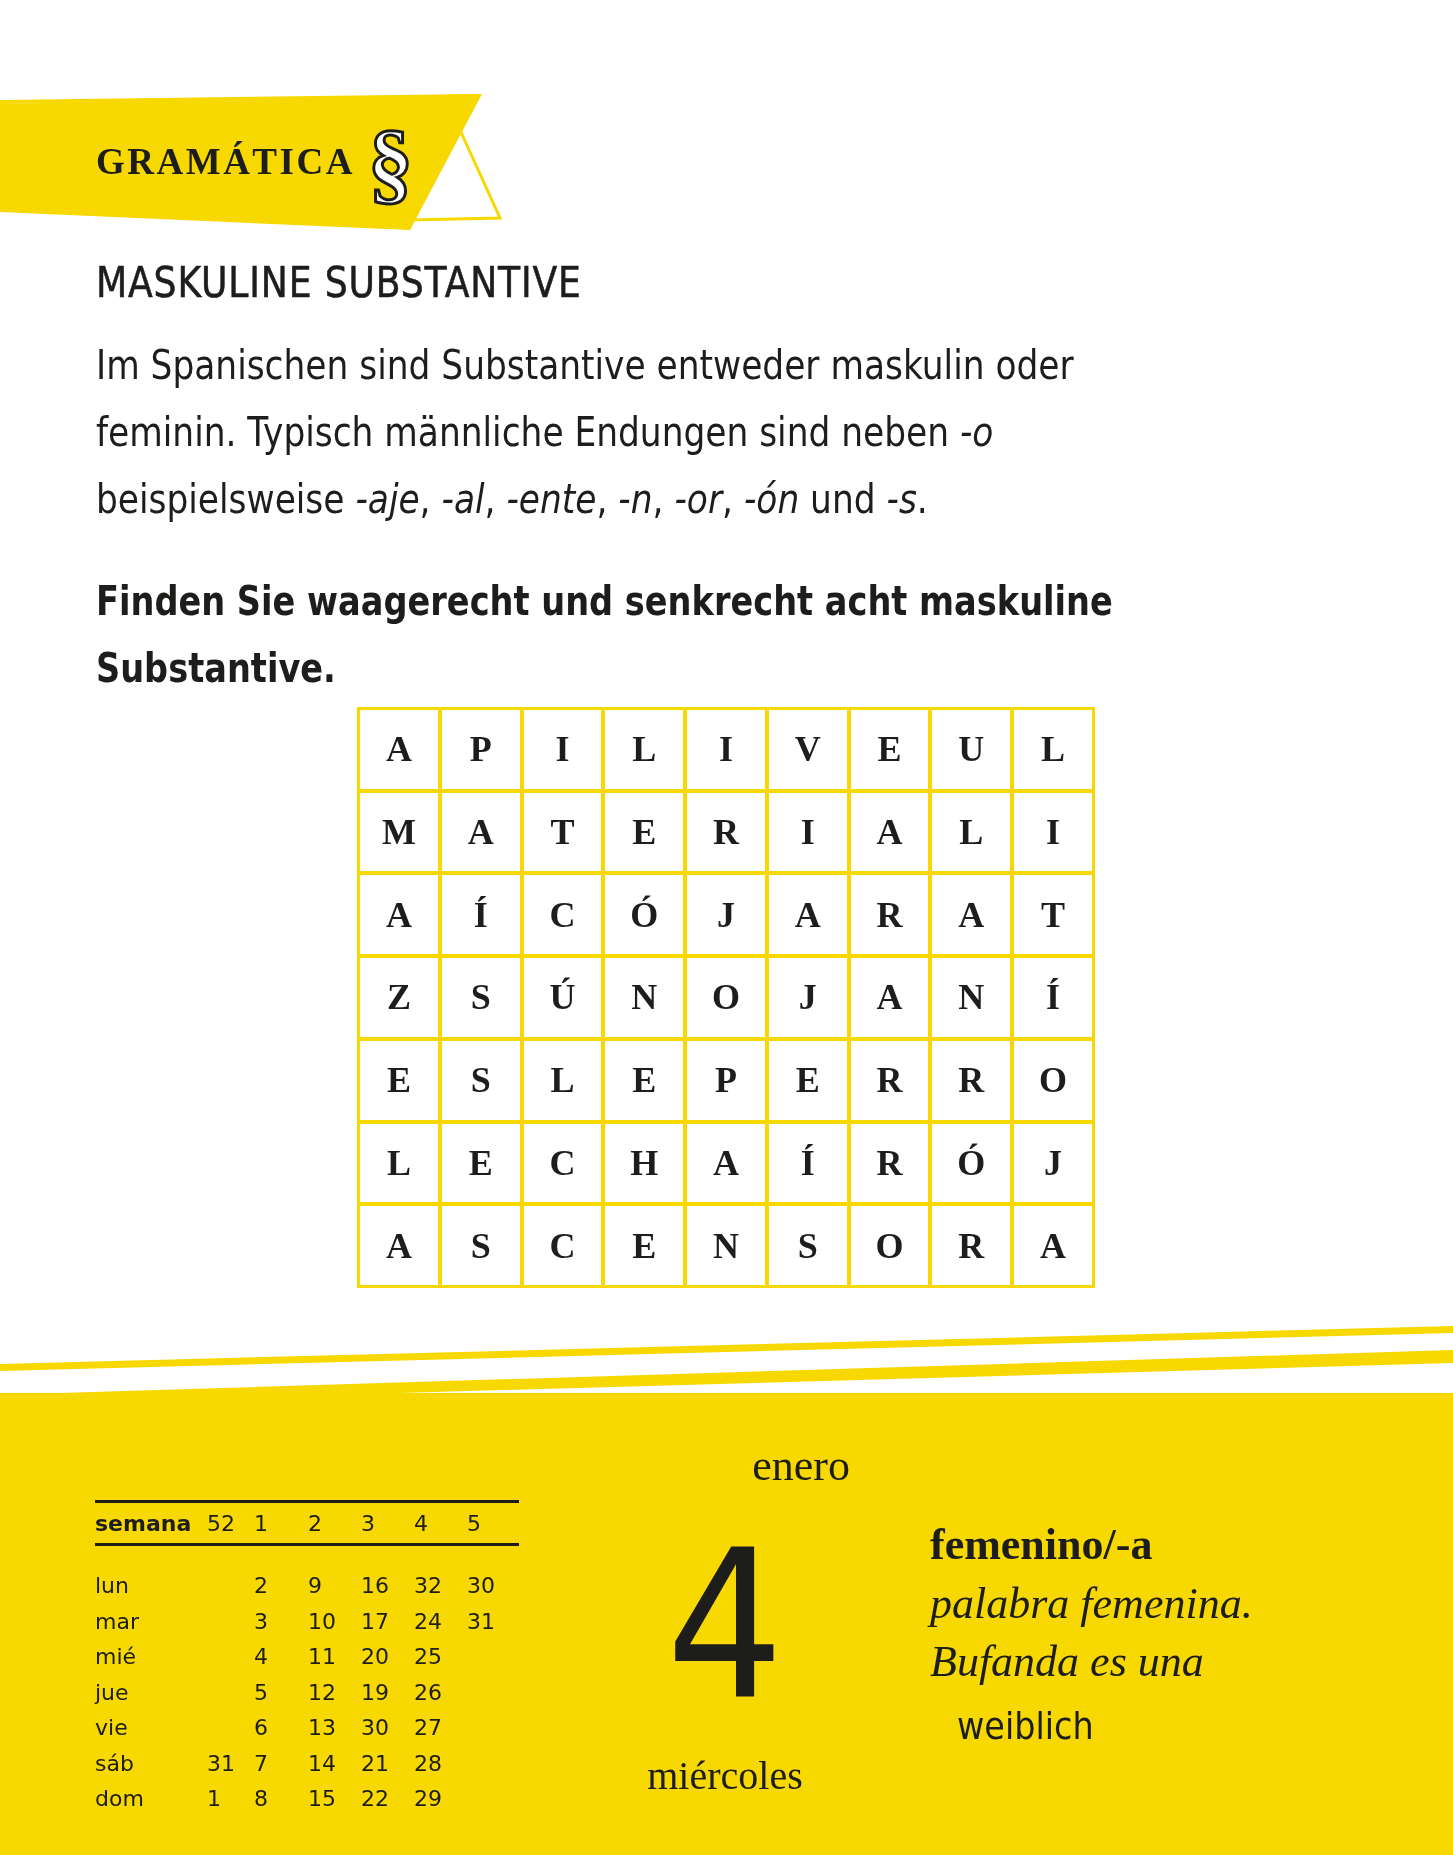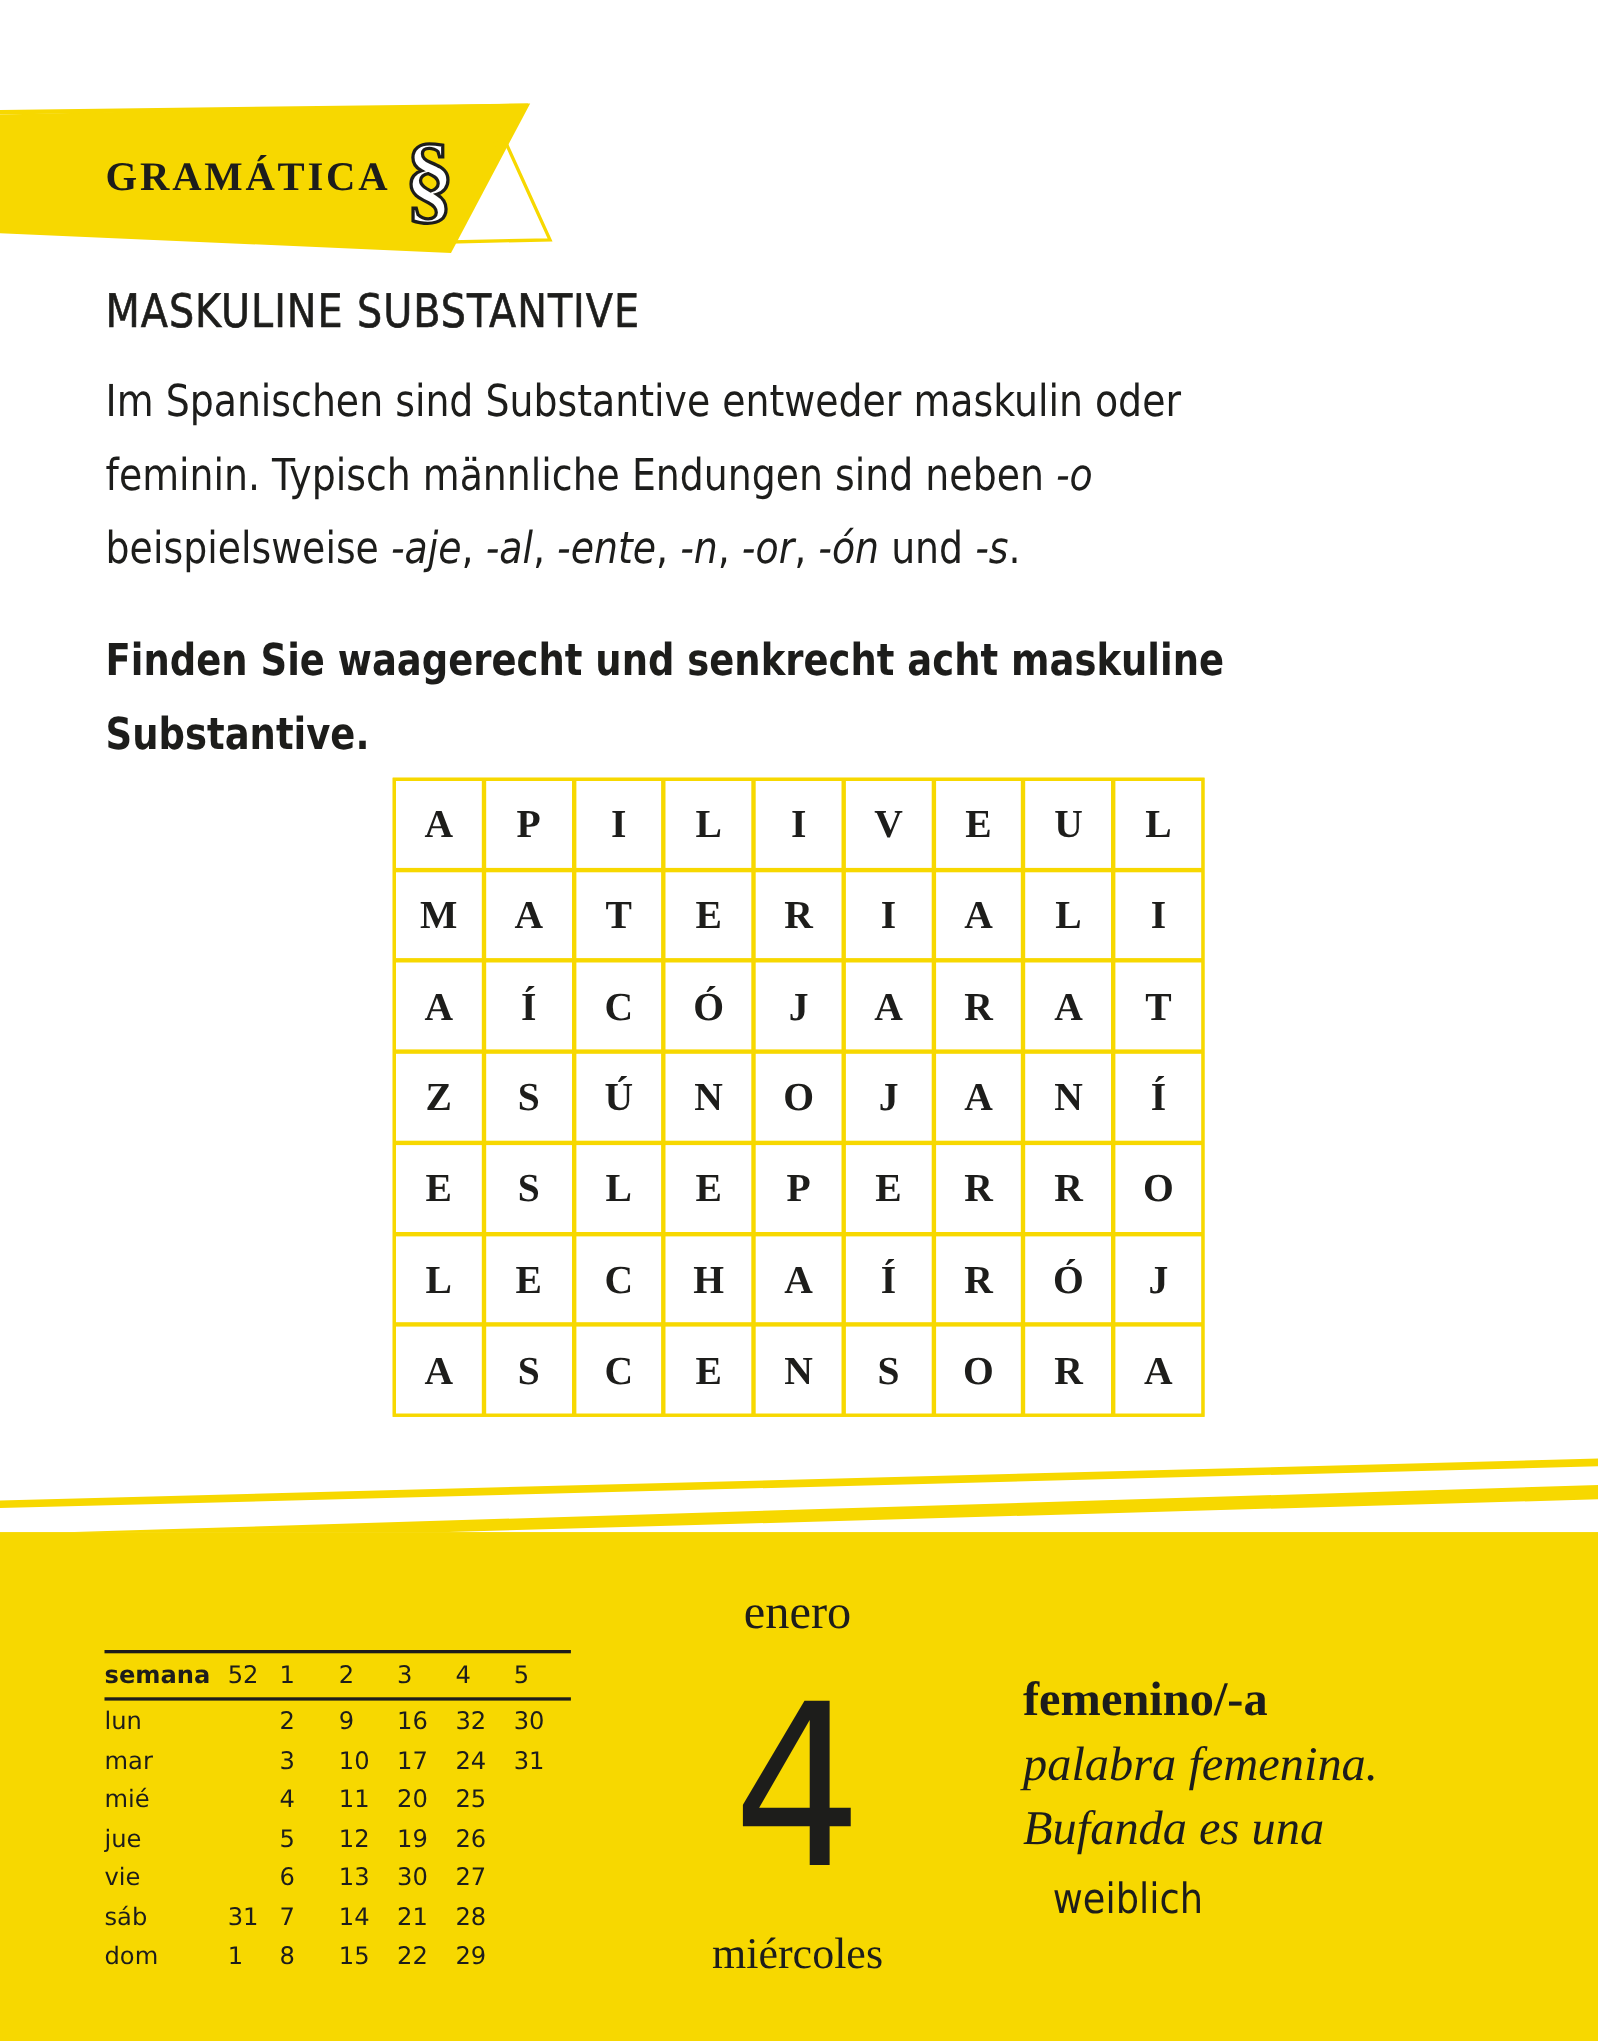--- a/index.html
+++ b/index.html
@@ -69,25 +69,25 @@
     .cal-head .lbl { font-weight: bold; }
     .cal-head .num { font-weight: normal; }
     .cal .lbl { width: 112px; text-align: left; }
     .cal .num { }
     .cal .c0 { width: 47px; }
     .cal .c1 { width: 54px; }
     .cal .c2 { width: 53px; }
     .cal .c3 { width: 53px; }
     .cal .c4 { width: 53px; }
     .cal .c5 { width: 52px; }
-    .cal-body { padding-top: 2px; }
+    .cal-body { padding-top: 22px; }
 
     
     .month {
-      position: absolute; left: 600px; top: 1440px; width: 250px; text-align: center;
+      position: absolute; left: 600px; top: 1440px; width: 250px; text-align: right;
       font-family: "Liberation Serif", serif; font-size: 44px; color: #1d1d1b;
     }
     .daynum {
       position: absolute; left: 600px; top: 1535px; width: 250px; text-align: center;
       font-family: "DejaVu Sans", sans-serif; font-size: 205px; line-height: 180px; color: #1d1d1b;
       transform: scaleX(0.9);
     }
     .weekday {
       position: absolute; left: 600px; top: 1752px; width: 250px; text-align: center;
       font-family: "Liberation Serif", serif; font-size: 40px; color: #1d1d1b;

